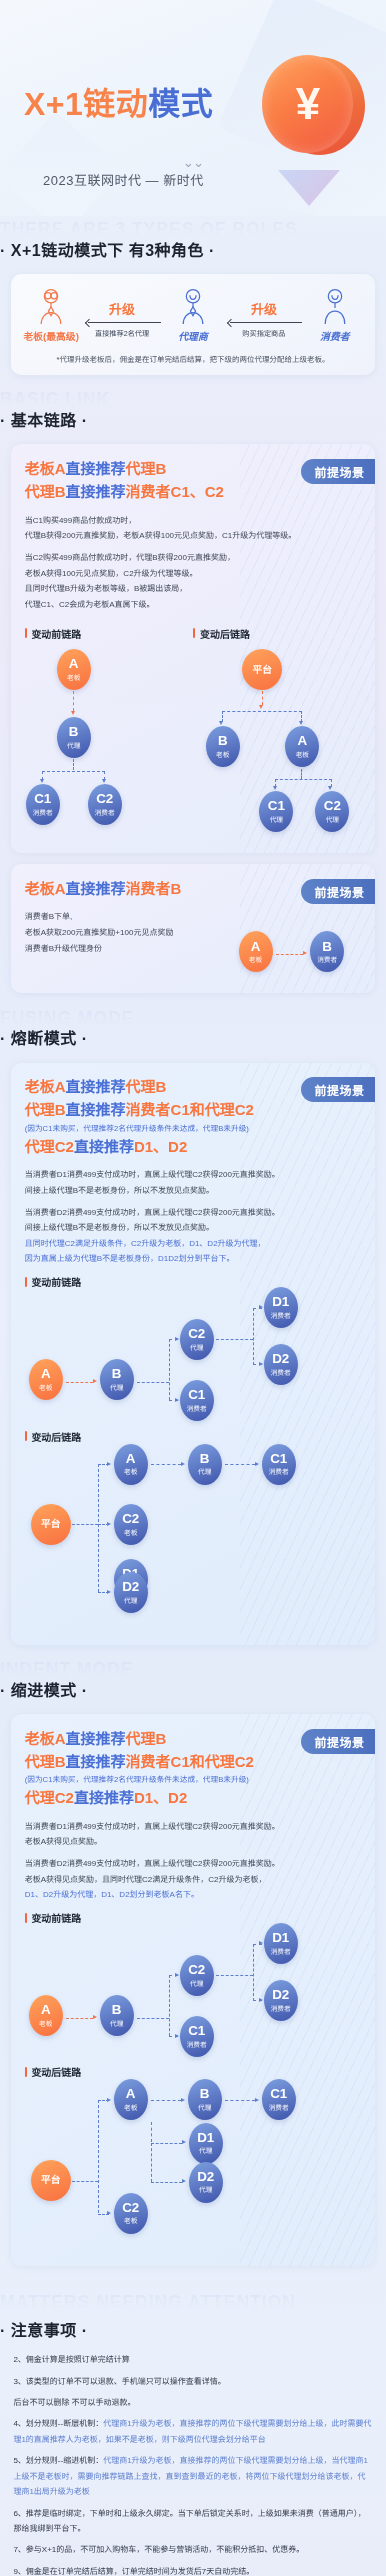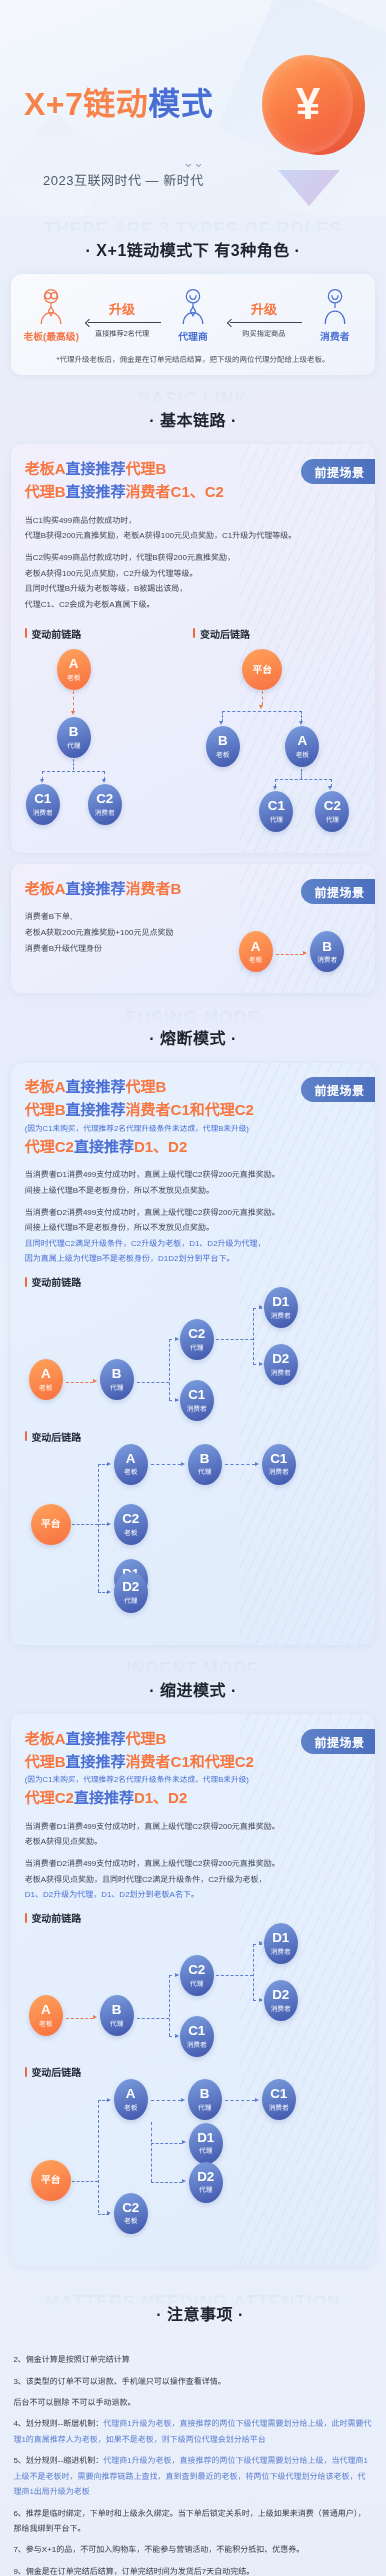--- a/index.html
+++ b/index.html
@@ -36,21 +36,21 @@
   .coin .yen { position:absolute; left:0; top:2.6px; width:91px; height:98px;
     display:flex; align-items:center; justify-content:center; color:#fff7f0;
     font-size:44px; font-weight:700; line-height:1; }
   .arrow-down { position:absolute; left:50%; top:155px; transform:translateX(-50%);
     color:#9aa7bb; font-size:13.4px; letter-spacing:-1px; }
   .hero .diamond { position:absolute; left:278px; top:170px; width:62px; height:36px;
     background:linear-gradient(135deg,#b7c8f2,#cfa8d9); clip-path:polygon(50% 100%,0 0,100% 0);
     opacity:.65; }
 
   
-  .sec-head { position:relative; text-align:center; height:58px; }
+  .sec-head { position:relative; text-align:left; height:58px; }
   .sec-head .en { position:absolute; left:0; right:0; top:3.1px; font-size:17.5px; font-weight:700;
     color:#c9d6ef; opacity:.45; letter-spacing:1px;
     -webkit-mask-image:linear-gradient(180deg,rgba(0,0,0,.9),rgba(0,0,0,0) 80%);
     mask-image:linear-gradient(180deg,rgba(0,0,0,.9),rgba(0,0,0,0) 80%); }
   .sec-head .cn { position:absolute; left:0; right:0; top:20.6px; font-size:16px; font-weight:700;
     color:#1d2430; letter-spacing:0.5px; }
 
   
   .card { position:relative; margin:0 11.3px 11.3px 11.3px; border-radius:10.3px; overflow:hidden;
     background:linear-gradient(150deg,rgba(255,255,255,.72),rgba(244,247,253,.5));
@@ -61,21 +61,21 @@
     background:repeating-linear-gradient(115deg,rgba(255,255,255,0) 0 8.2px,rgba(172,197,238,.18) 8.2px 9.3px);
     pointer-events:none; }
 
   
   .roles { padding:13.4px 0 8.2px 0; }
   .roles-row { display:flex; align-items:flex-end; justify-content:space-around; padding:0 8.2px; }
   .role { width:62px; text-align:center; }
   .role .fig { height:38px; display:flex; align-items:flex-end; justify-content:center; }
   .role .nm { margin-top:4.1px; font-size:9.8px; font-weight:700; }
   .role.boss .nm { color:#f4794c; }
-  .role.agent .nm, .role.consumer .nm { color:#4a6fd4; }
+  .role.agent .nm, .role.consumer .nm { color:#4a6fd4;font-style:italic; }
   .up { width:77px; text-align:center; padding-bottom:5.2px; }
   .up .lv { color:#f8763f; font-size:13px; font-weight:700; margin-bottom:1px; }
   .up .ar { position:relative; height:7.2px; }
   .up .ar:before { content:""; position:absolute; left:4.1px; right:0; top:3.1px; height:1px; background:#3d4452; }
   .up .ar:after { content:""; position:absolute; left:2.1px; top:0.5px; width:5.2px; height:5.2px;
     border-left:1px solid #3d4452; border-bottom:1px solid #3d4452; transform:rotate(45deg); }
   .up .cap { font-size:7.2px; color:#3f4756; margin-top:2.1px; }
   .roles-note { text-align:center; font-size:7.5px; color:#49505d; padding:9.3px 5.2px 3.1px; }
 
   
@@ -124,21 +124,21 @@
 </style>
 </head>
 <body>
 
 <div class="hero">
   <div class="poly p1"></div>
   <div class="poly p2"></div>
   <div class="poly p3"></div>
   <div class="diamond"></div>
   <div class="hero-title">
-    <span class="o">X+7</span><span class="o">链动</span><span class="b">模式</span>
+    <span class="o">X+1</span><span class="o">链动</span><span class="b">模式</span>
   </div>
   <div class="hero-sub">2023互联网时代 — 新时代</div>
   <div class="coin">
     <div class="side"></div>
       <div class="face"></div>
     <div class="yen">¥</div>
   </div>
   <div class="arrow-down">⌄⌄</div>
 </div>
 
@@ -559,21 +559,21 @@
       <div class="node blue" style="left:89px; top:110px;">
         <span class="k">C2</span>
         <span class="r">老板</span>
         </div>
     </div>
   </div>
 </div>
 
 <div class="sec-head" style="height:72px;">
   <div class="en" style="top:14.4px;">MATTERS NEEDING ATTENTION</div>
-  <div class="cn" style="top:24px;padding-left:14px;">· 注意事项 ·</div>
+  <div class="cn" style="top:40px;">· 注意事项 ·</div>
 </div>
 
 <div class="notes">
   <ul>
     <li><span>2、佣金计算是按照订单完结计算</span></li>
     <li><span>3、该类型的订单不可以退款、手机端只可以操作查看详情。</span></li>
     <li><span>后台不可以删除 不可以手动退款。</span></li>
     <li><span>4、划分规则--断层机制：</span><span class="hl">代理商1升级为老板，直接推荐的两位下级代理需要划分给上级，此时需要代理1的直属推荐人为老板，如果不是老板，则下级两位代理会划分给平台</span></li>
     <li><span>5、划分规则--缩进机制：</span><span class="hl">代理商1升级为老板，直接推荐的两位下级代理需要划分给上级，当代理商1上级不是老板时，需要向推荐链路上查找，直到查到最近的老板，将两位下级代理划分给该老板，代理商1出局升级为老板</span></li>
     <li><span>6、推荐是临时绑定，下单时和上级永久绑定。当下单后锁定关系时，上级如果未消费（普通用户），那给我绑到平台下。</span></li>

